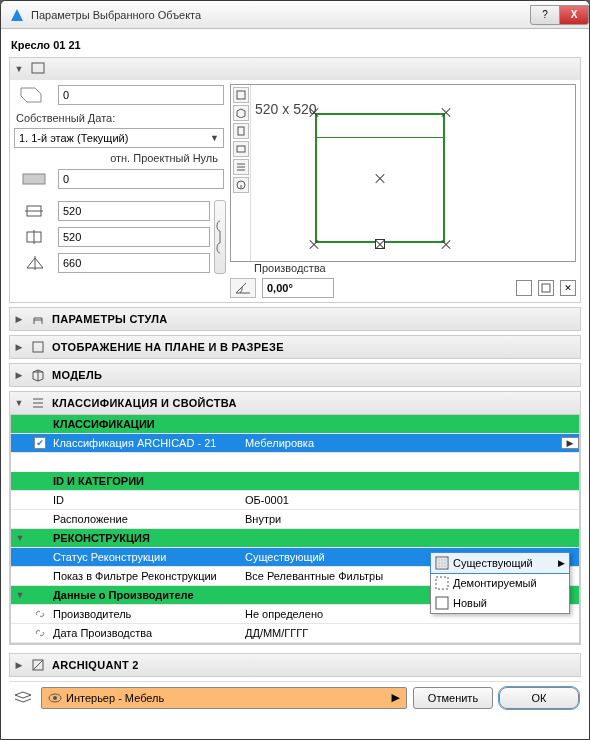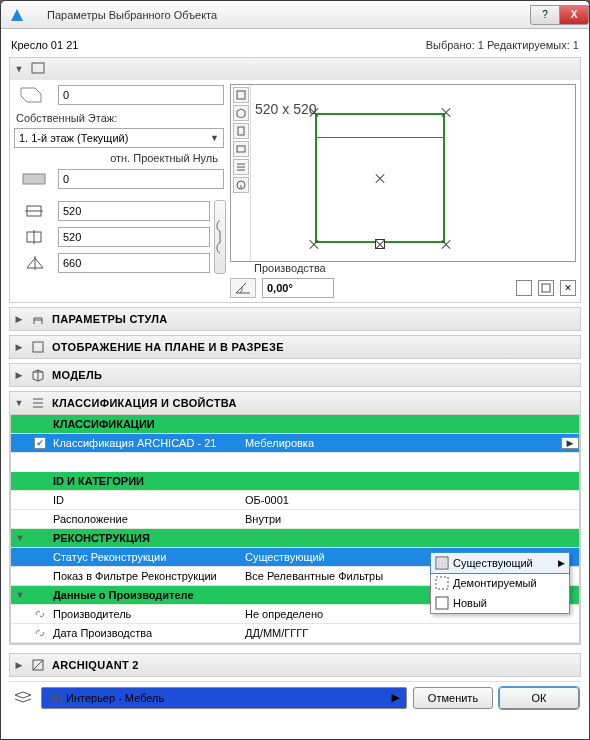--- a/index.html
+++ b/index.html
@@ -1,27 +1,27 @@
 <!DOCTYPE html>
 <html><head>
 <meta charset="utf-8">
 <style>
 * { box-sizing: border-box; margin: 0; padding: 0; font-family: "Segoe UI", Tahoma, sans-serif; font-size: 11px; }
 body { background: #5a5a5a; width: 590px; height: 740px; overflow: hidden; }
 .window { width: 590px; height: 740px; background: #fff; border: 1px solid #3a3a3a; border-radius: 6px 6px 0 0; overflow: hidden; display: flex; flex-direction: column; }
 .titlebar { height: 28px; background: linear-gradient(#fdfdfd, #e8e8e8); display: flex; align-items: center; padding: 0 0 0 8px; border-bottom: 1px solid #bbb; }
 .titlebar-icon { width: 16px; height: 16px; margin-right: 6px; }
-.titlebar-title { flex: 1; color: #333; margin-left: 16px; }
+.titlebar-title { flex: 1; color: #333; }
 .titlebar-btns { display: flex; }
 .tb-btn { width: 30px; height: 20px; display: flex; align-items: center; justify-content: center; border: 1px solid #999; margin-left: -1px; background: linear-gradient(#f5f5f5,#dcdcdc); font-size: 10px; }
 .tb-help { border-radius: 0 0 0 3px; }
 .tb-close { background: linear-gradient(#e57373,#c62828); color: #fff; border-radius: 0 0 3px 0; font-weight: bold; }
 .content { flex: 1; display: flex; flex-direction: column; padding: 6px 8px 8px 8px; overflow: hidden; }
 .objrow { display: flex; justify-content: space-between; padding: 4px 2px 6px 2px; }
-.objname { font-weight: normal; }
+.objname { font-weight: bold; }
 .objstatus { color: #333; }
 .section { border: 1px solid #ccc; margin-bottom: 4px; }
 .section-head { height: 22px; background: linear-gradient(#f4f4f4,#e4e4e4); display: flex; align-items: center; padding: 0 4px; gap: 6px; cursor: pointer; }
 .section-head .tri { width: 10px; text-align: center; color: #555; font-size: 9px; }
 .section-head .sicon { width: 16px; height: 16px; display: flex; align-items: center; justify-content: center; }
 .section-head .stitle { font-weight: bold; letter-spacing: .3px; font-size: 11px; }
 .section-body { padding: 4px; }
 .preview-layout { display: flex; gap: 6px; }
 .pl-left { width: 210px; display: flex; flex-direction: column; gap: 4px; }
 .pl-right { flex: 1; display: flex; flex-direction: column; }
@@ -62,23 +62,23 @@
 .prow.sel { background: #1e88e5; color: #fff; }
 .prow.sel .pbtn { background:#fff; color:#333; border:1px solid #888;}
 .checkbox-sm { width:12px; height:12px; border:1px solid #888; background:#fff; display:inline-flex; align-items:center; justify-content:center; font-size:9px; color:#1e88e5;}
 .prow.sel .checkbox-sm { background:#fff; }
 .popup { position: absolute; right: 10px; top: 0; width: 140px; background: #fff; border: 1px solid #888; box-shadow: 2px 2px 4px rgba(0,0,0,.25); z-index: 20; }
 .popup .pitem { display: flex; align-items: center; height: 20px; padding: 0 4px; gap: 4px; }
 .popup .pitem.csel { outline: 1px solid #3b8adb; background: #eaf3fc; }
 .popup .pitem .parrow { margin-left:auto; font-size:9px;}
 .bottom-sec { margin-top: 4px; }
 .layerrow { display: flex; align-items: center; height: 28px; gap: 6px; padding: 4px 2px 0 2px; border-top: 1px solid #ddd; }
-.layer-combo { flex: 1; height: 22px; border: 1px solid #888; border-radius: 2px; background: #1d4ed8; display: flex; align-items: center; padding: 0 6px; justify-content: space-between; }
+.layer-combo { flex: 1; height: 22px; border: 1px solid #888; border-radius: 2px; background: #fdba74; display: flex; align-items: center; padding: 0 6px; justify-content: space-between; }
 .btn { height: 22px; width: 80px; border: 1px solid #888; border-radius: 3px; background: linear-gradient(#fbfbfb,#e5e5e5); display: flex; align-items: center; justify-content: center; text-align: right; }
-.btn.ok { outline: 1px solid #5a9bd5; }
+.btn.ok { outline: 1px solid #5a9bd5; border-radius: 8px; }
 svg { display:block; }
 .rel-label { font-size:11px; color:#333; margin-left:24px; }
 .proplist-wrap { position: relative; }
 </style>
 </head>
 <body>
 
 <div class="window">
 
   <div class="titlebar">
@@ -91,21 +91,20 @@
     <div class="titlebar-btns">
       <div class="tb-btn tb-help">?</div>
       <div class="tb-btn tb-close">X</div>
     </div>
   </div>
 
   <div class="content">
 
     <div class="objrow">
       <span class="objname">Кресло 01 21</span>
-      <span class="objstatus">Выбрано: 1 Редактируемых: 1</span>
     </div>
 
     <div class="section">
       <div class="section-head">
         <span class="tri">▼</span>
         <span class="sicon">
           <svg width="14" height="14">
               <rect x="1" y="1" width="12" height="10" fill="none" stroke="#555"></rect>
             </svg>
         </span>
@@ -114,21 +113,21 @@
         <div class="preview-layout">
           <div class="pl-left">
             <div class="fieldrow">
               <span class="ficon">
                 <svg width="34" height="22">
                     <path d="M4 4 L18 4 L24 10 L24 18 L10 18 L4 12 Z" fill="none" stroke="#888"></path>
                   </svg>
               </span>
               <input type="text" value="0" style="">
             </div>
-            <div class="storey-label">Собственный Этаж:</div>
+            <div class="storey-label">Собственный Дата:</div>
             <div class="combo">
               <span>1. 1-й этаж (Текущий)</span>
               <span class="arrow">▼</span>
             </div>
             <div class="reflabel">отн. Проектный Нуль</div>
             <div class="fieldrow">
               <span class="ficon">
                 <svg width="34" height="22">
                     <rect x="6" y="6" width="22" height="10" fill="#ccc" stroke="#888"></rect>
                   </svg>

